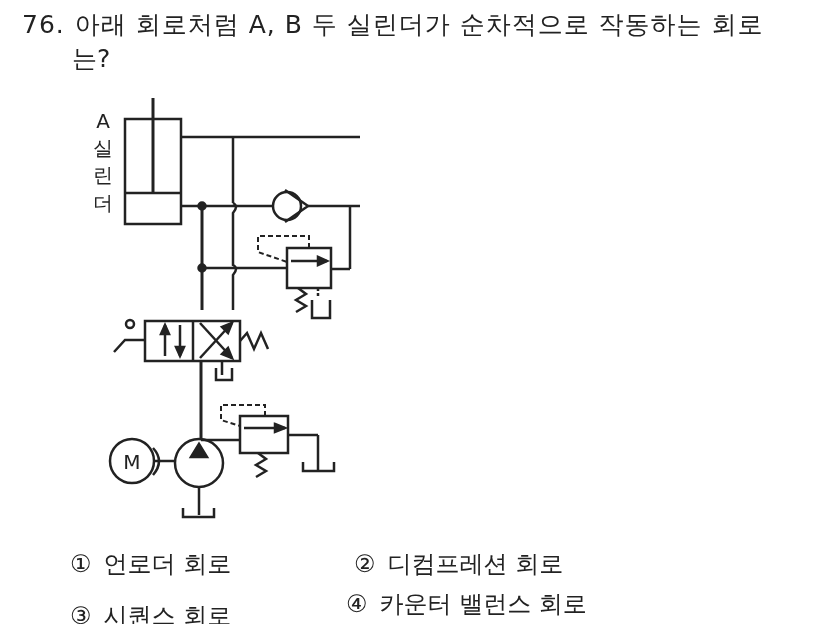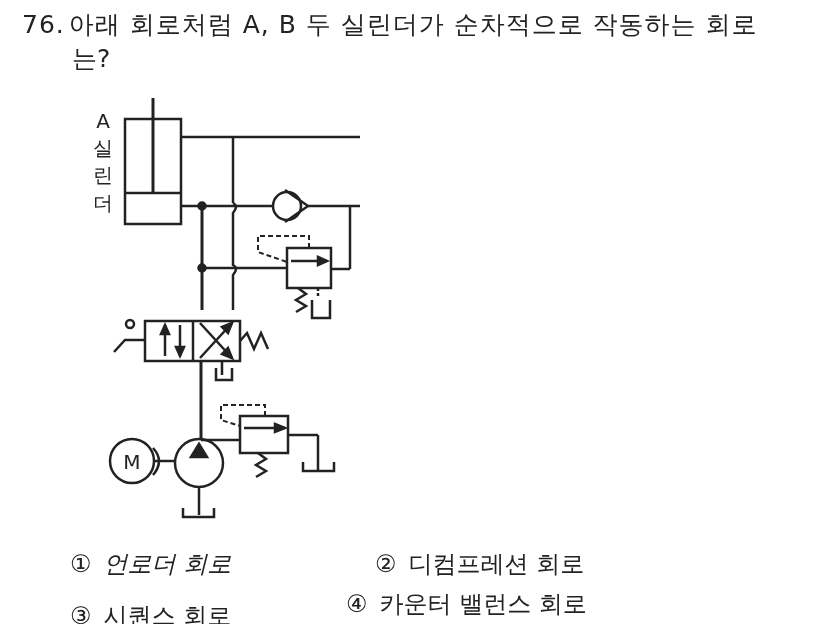--- a/index.html
+++ b/index.html
@@ -1,19 +1,19 @@
 <!DOCTYPE html>
 <html><head>
 <meta charset="utf-8">
 <style>
   html, body { margin:0; padding:0; background:#ffffff; }
   body { width:826px; height:624px; position:relative; overflow:hidden;
          font-family:"DejaVu Sans", "Liberation Sans", sans-serif; color:#222; }
   .question { position:absolute; left:22px; top:8px; font-size:25px; line-height:34px; letter-spacing:1px; }
-  .q-num { margin-right:4px; }
+  .q-num { margin-right:10px; }
   .q-line2 { position:absolute; left:72px; top:42px; font-size:25px; line-height:34px; }
   .diagram { position:absolute; left:80px; top:90px; }
   .choices { position:absolute; left:70px; top:548px; font-size:24px; }
   .choice { position:absolute; white-space:nowrap; }
   .choice .mark { margin-right:12px; }
 </style>
 </head>
 <body>
 
 <div class="question">
@@ -115,24 +115,24 @@
 
   <g>
     <circle cx="132" cy="461" r="22"></circle>
     <text x="132" y="469" font-family="DejaVu Sans, sans-serif" font-size="20" fill="#222" stroke="none" text-anchor="middle">M</text>
     <line x1="154" y1="461" x2="175" y2="461"></line>
     <path d="M153 448 q12 13 0 27"></path>
   </g>
 </svg>
 
 <div class="choices">
-  <div class="choice" style="left:0; top:0;font-style:italic;">
+  <div class="choice" style="left:0; top:0;">
     <span class="mark">①</span><span>언로더 회로</span>
   </div>
-  <div class="choice" style="left:284px; top:0;margin-left:21px;">
+  <div class="choice" style="left:284px; top:0;">
     <span class="mark">②</span><span>디컴프레션 회로</span>
   </div>
   <div class="choice" style="left:0; top:52px;">
     <span class="mark">③</span><span>시퀀스 회로</span>
   </div>
   <div class="choice" style="left:276px; top:40px;">
     <span class="mark">④</span><span>카운터 밸런스 회로</span>
   </div>
 </div>
 

